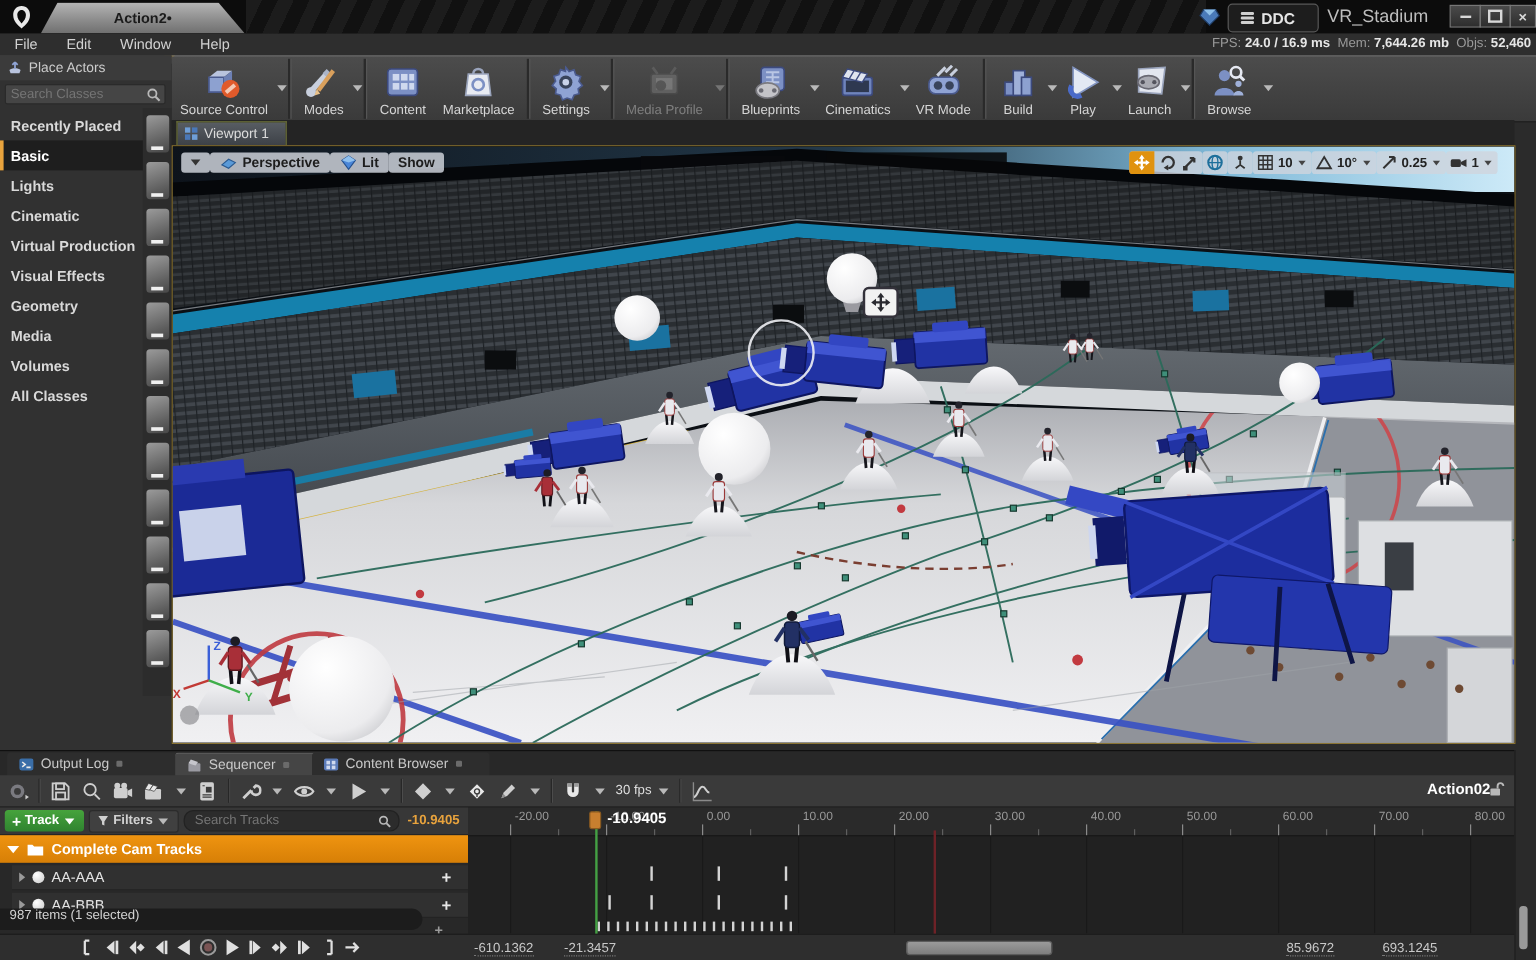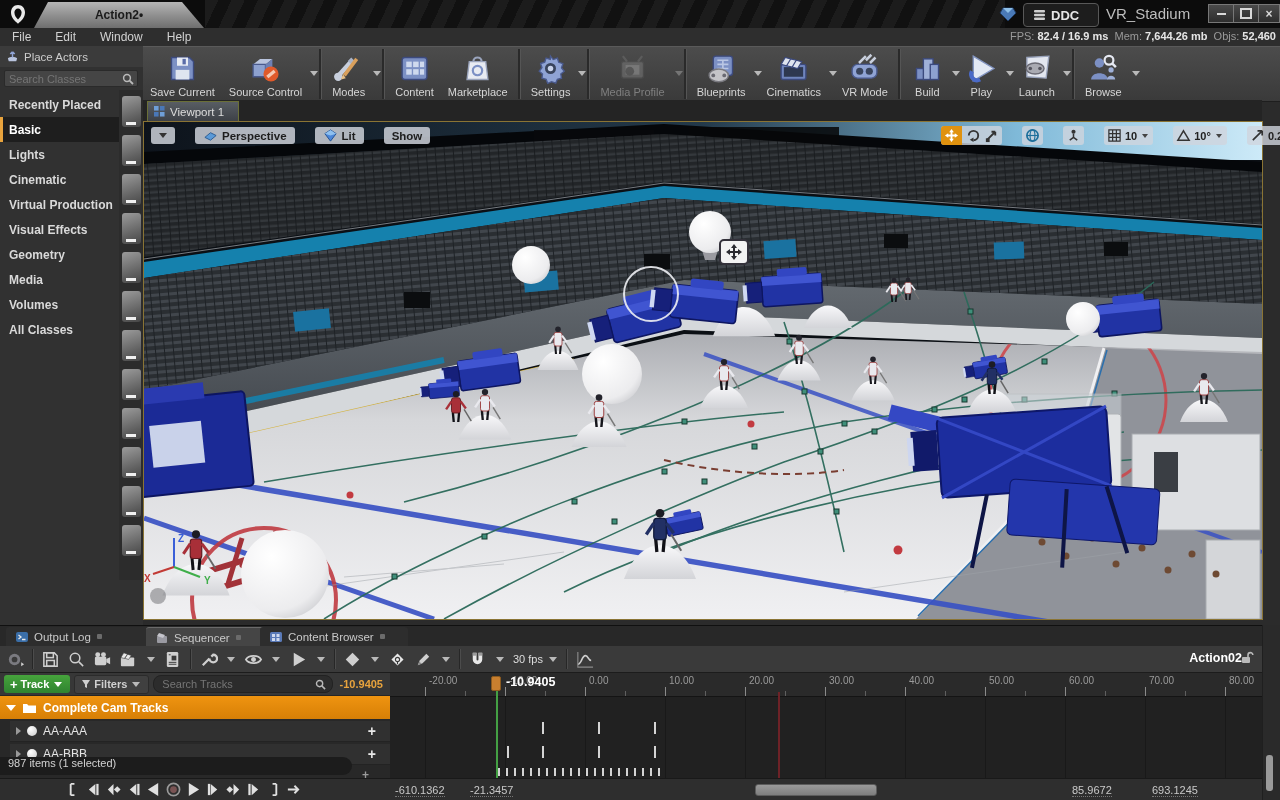--- a/index.html
+++ b/index.html
@@ -51,21 +51,21 @@
   .cat.sel{background:#1e1e1e;color:#fff;border-left:3px solid #e8a33d;padding-left:6px;width:122px;}
   .thumbstrip{left:119px;top:90px;width:24px;height:490px;background:#2c2c2c;}
   .thumb{position:relative;width:19px;height:31px;margin:0 auto 8px auto;border-radius:3px;
          background:linear-gradient(160deg,#9b9b9b,#5e5e5e 70%,#474747);}
   .thumb:after{content:"";position:absolute;left:4px;bottom:2px;width:10px;height:3px;background:#f0f0f0;}
   
   .vptabbar{left:143px;top:100px;width:1119px;height:21px;background:#242424;}
   .vptab{left:147px;top:101px;width:92px;height:20px;background:linear-gradient(#585d63,#3d4147);
          display:flex;align-items:center;gap:5px;padding-left:6px;color:#dcdcdc;font-size:11.5px;box-sizing:border-box;border:1px solid #6a6f37;border-bottom:0;}
   .vpframe{left:143px;top:121px;width:1120px;height:499px;border:1px solid #8a7434;box-sizing:border-box;background:#000;}
-  .vpovl{display:flex;align-items:flex-end;gap:20px;}
+  .vpovl{display:flex;align-items:flex-end;gap:0;}
   .vbtn{background:rgba(198,203,211,.88);border-radius:3px;color:#1d1d1d;font-weight:bold;font-size:11.5px;
         display:flex;align-items:center;gap:4px;padding:2px 8px;height:17px;box-sizing:border-box;}
   .vbtn .dd{border-top-color:#333;}
   .vtgroup{background:rgba(208,213,221,.8);border-radius:3px;display:flex;align-items:center;height:19px;padding:0 3px;gap:3px;color:#222;font-weight:bold;font-size:11px;}
   .vtgroup .dd{border-top-color:#444;border-left-width:3.5px;border-right-width:3.5px;border-top-width:4px;}
   .vticon{width:15px;height:15px;}
   .movesel{background:#e0920f;border-radius:3px 0 0 3px;height:19px;display:flex;align-items:center;padding:0 3px;margin:0 1px 0 -3px;}
   
   .rsliver{left:1262px;top:46px;width:18px;height:579px;background:#323232;border-left:1px solid #1f1f1f;box-sizing:border-box;}
   .rsliver2{left:1262px;top:625px;width:18px;height:175px;background:#2a2a2a;border-left:1px solid #1f1f1f;box-sizing:border-box;}
@@ -157,38 +157,29 @@
         <span class="clos">×</span>
       </div>
   </div>
 
   <div class="abs menubar">
     <div class="menuitem">File</div>
     <div class="menuitem">Edit</div>
     <div class="menuitem">Window</div>
     <div class="menuitem">Help</div>
     <div class="stats">
-      <span>FPS:</span> <b>82.4</b>
+      <span>FPS:</span> <b>24.0</b>
       <b>/ 16.9 ms</b>&nbsp;
       <span>Mem:</span> <b>7,644.26 mb</b>&nbsp;
       <span>Objs:</span> <b>52,460</b>
     </div>
   </div>
 
   <div class="abs goldcorner"></div>
   <div class="abs toolbar">
-    <div class="tbtn">
-      <svg viewBox="0 0 24 24">
-          <path d="M4,4 h13 l3,3 v13 h-16 z" fill="#7c90c4" stroke="#3c4a7e"></path>
-          <rect x="8" y="4" width="8" height="6" fill="#e8ecf4"></rect>
-          <rect x="12" y="5" width="2.4" height="4" fill="#5a6ca8"></rect>
-          <rect x="7" y="13" width="10" height="7" fill="#dfe5f0"></rect>
-        </svg>
-      <span>Save Current</span>
-    </div>
     <div class="tbtn" style="padding-right:14px;">
       <svg viewBox="0 0 24 24">
           <path d="M3,9 l5,-4 h9 l-5,4 z" fill="#b9c4de"></path>
           <path d="M3,9 h9 v9 h-9 z" fill="#8fa"></path>
           <path d="M3,9 h9 v9 h-9 z" fill="#8da1d0" stroke="#4a5a8e"></path>
           <path d="M12,9 l5,-4 v9 l-5,4 z" fill="#6d80b4"></path>
           <circle cx="16" cy="16" r="5.5" fill="#e05a2b"></circle>
           <rect x="12.5" y="14.8" width="7" height="2.4" fill="#f4c9b4" transform="rotate(-40 16 16)"></rect>
         </svg>
       <span>Source Control</span>

